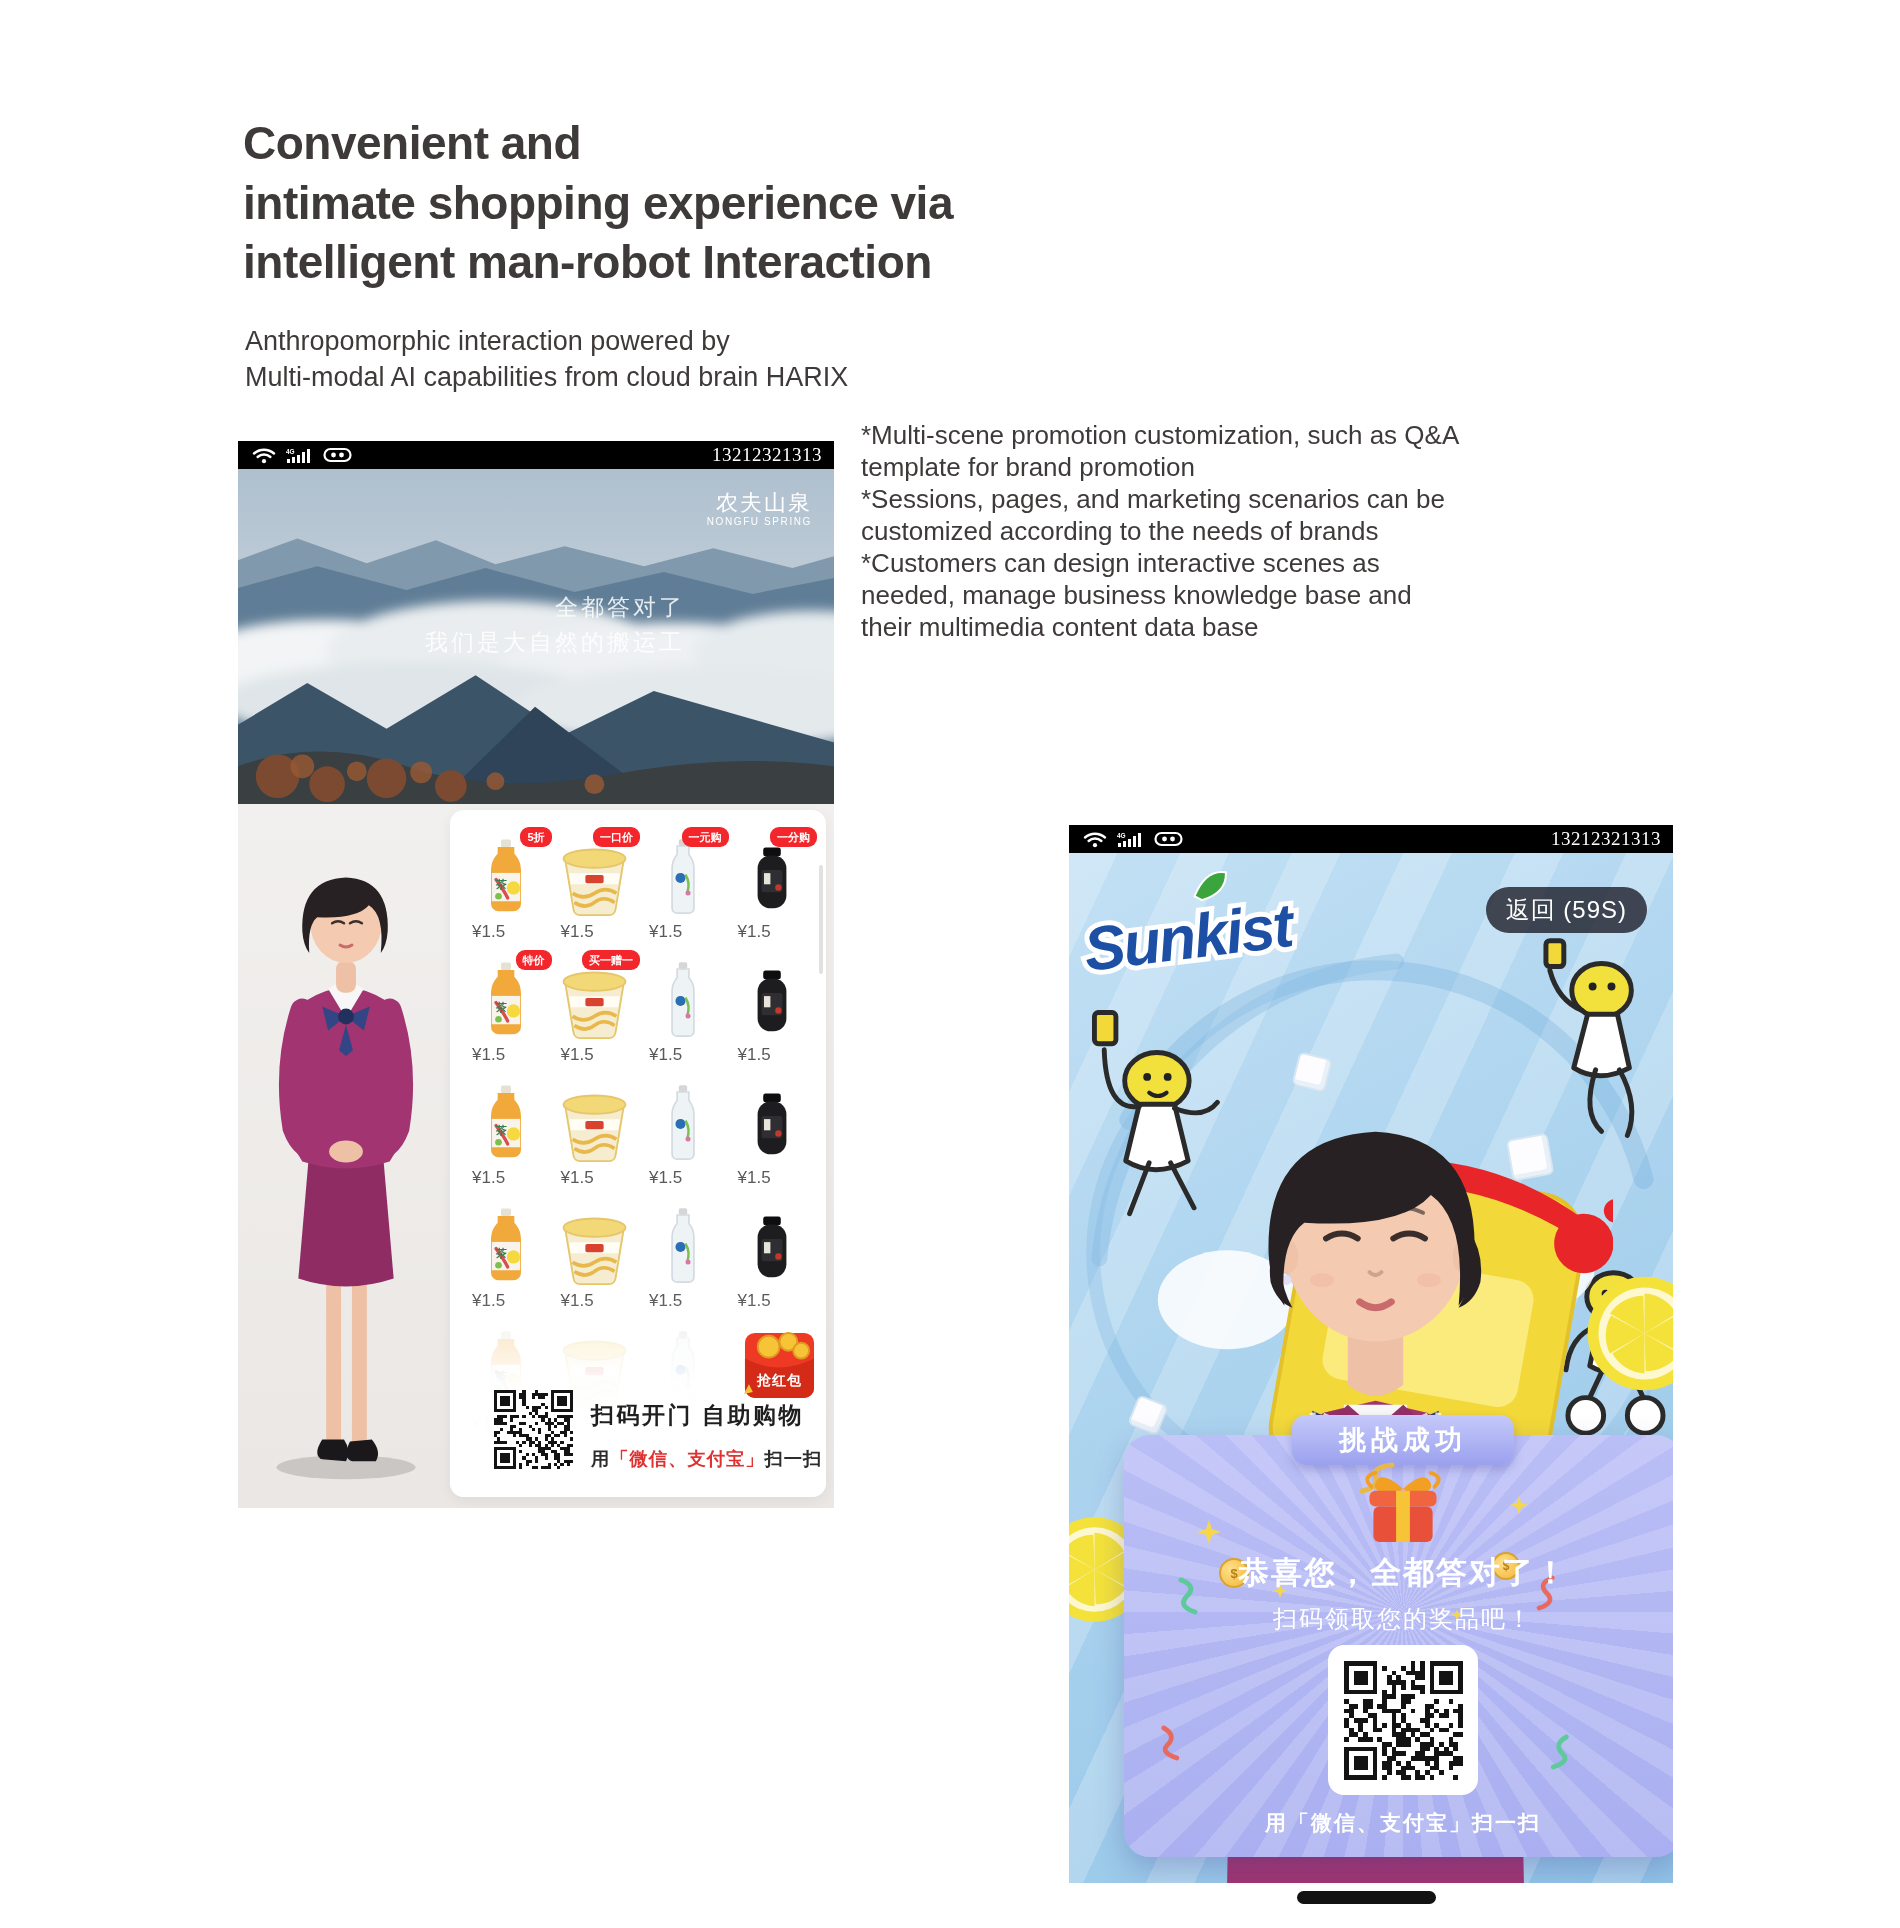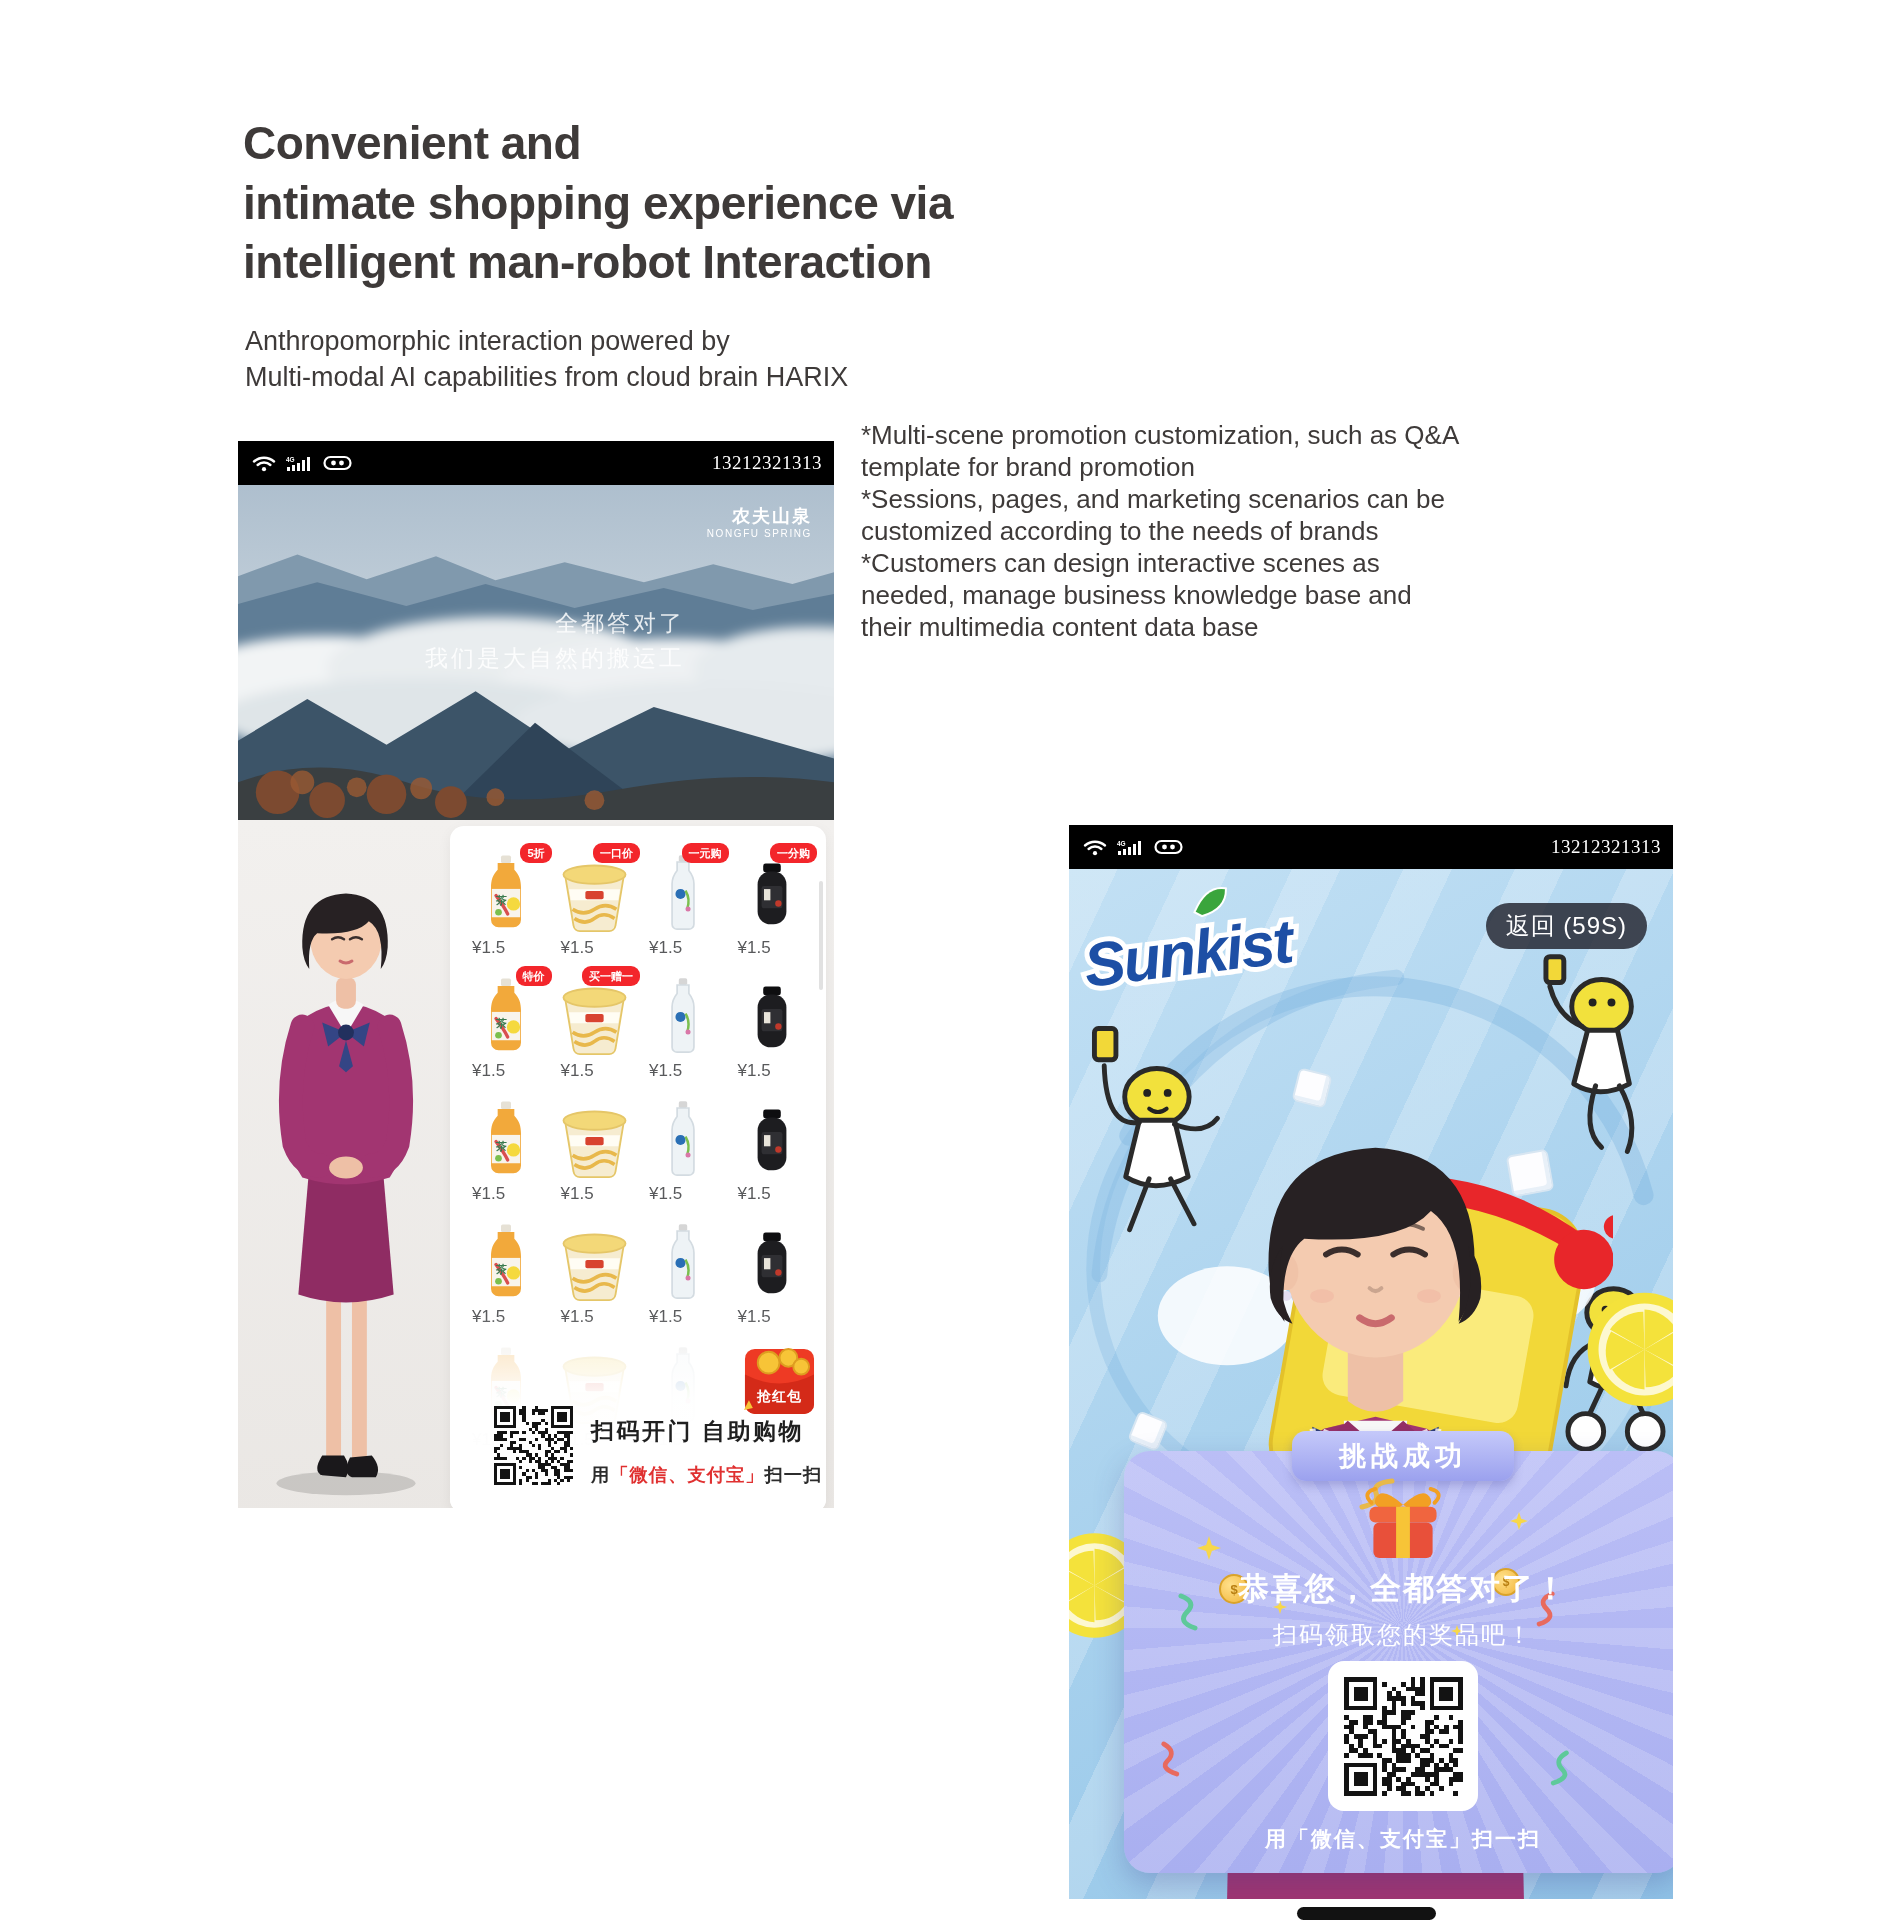--- a/index.html
+++ b/index.html
@@ -12,31 +12,31 @@
   #left-title{left:243px;top:83px;}
   #right-title{left:861px;top:289px;}
   .subtext{position:absolute;font-size:27px;line-height:1.32;color:#3e3a39;}
   #left-sub{left:245px;top:297px;}
   .subtext .sl{display:block;}
   #right-bullets{left:861px;top:420px;width:606px;}
   .bullet{margin:0;font-size:26px;line-height:1.23;color:#3e3a39;}
 
   
   .phone{position:absolute;overflow:hidden;}
-  .statusbar{height:44px;background:#000;display:flex;align-items:center;gap:10px;padding:0 12px 0 14px;}
+  .statusbar{height:28px;background:#000;display:flex;align-items:center;gap:10px;padding:0 12px 0 14px;}
   .statusbar .grow{flex:1;}
   .phone-number{font-family:"Liberation Serif",serif;font-size:19px;color:#fff;letter-spacing:0.5px;}
   .sicon{display:flex;align-items:center;}
 
   
   #phone-a{left:238px;top:441px;width:596px;height:1067px;background:#efeceа;background:#efecea;}
   .scene-a{position:relative;height:335px;overflow:hidden;background:#9fb3c4;}
   .scene-a>svg{position:absolute;inset:0;width:100%;height:100%;}
   .nongfu{position:absolute;right:22px;top:22px;text-align:right;color:#fff;line-height:1.05;}
-  .nongfu .cn{font-size:18px;font-weight:700;letter-spacing:2px;}
+  .nongfu .cn{font-size:22px;font-weight:400;letter-spacing:2px;}
   .nongfu .en{font-size:10px;font-weight:400;letter-spacing:1.6px;margin-top:3px;}
   .slogan{position:absolute;right:149px;top:121px;text-align:right;color:rgba(255,255,255,0.85);
           font-size:23px;letter-spacing:3px;line-height:1.5;}
   .slogan div{white-space:nowrap;}
   .body-a{position:relative;height:707px;background:linear-gradient(#f2f0ee,#eae7e4);}
   .avatar-a{position:absolute;left:4px;top:8px;width:208px;height:685px;}
   .shop-panel{position:absolute;left:212px;top:6px;width:376px;height:687px;background:#fff;
               border-radius:14px;box-shadow:0 4px 14px rgba(0,0,0,0.06);overflow:hidden;}
   .grid{display:grid;grid-template-columns:repeat(4,1fr);padding:16px 10px 0 12px;}
   .cell{position:relative;height:123px;}

